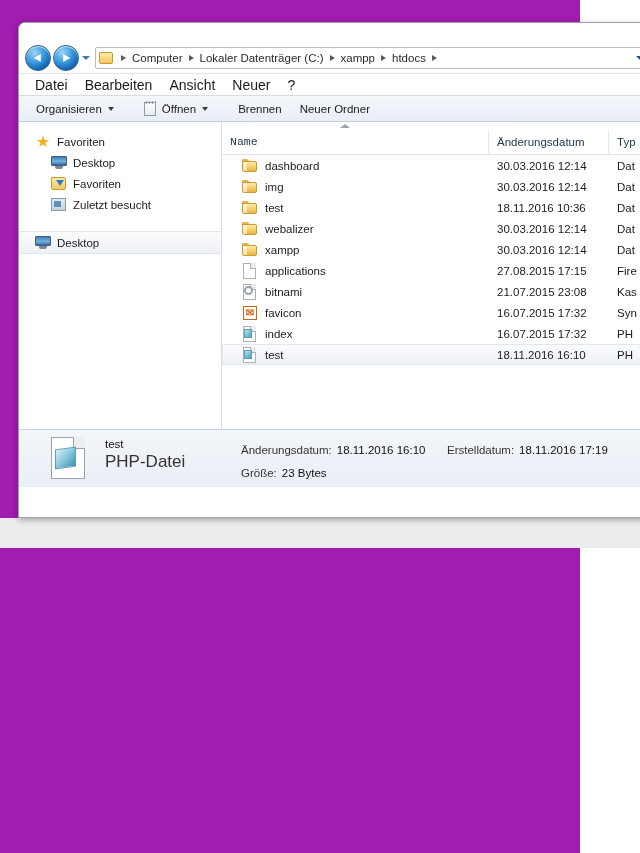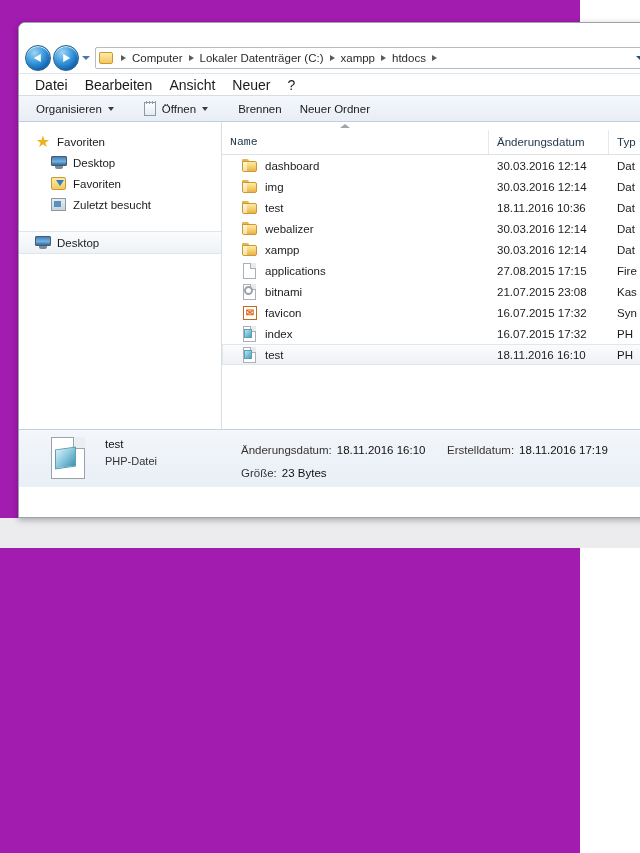--- a/index.html
+++ b/index.html
@@ -371,21 +371,21 @@
     font-size: 11.5px;
     color: #1b1b1b;
     line-height: 17px;
     white-space: nowrap;
     display: flex;
     margin-top: 6px;
   }
   .d-label { color: #333333; }
   .d-value { color: #111111; margin-left: 5px; }
   .d-title { font-size: 11.5px; color: #111111; line-height: 17px; }
-  .d-sub { font-size: 11px; color: #333333; line-height: 17px; }
+  .d-sub { font-size: 17px; color: #333333; line-height: 17px; }
   .d-col-name { width: 110px; }
   .d-col-mid  { width: 180px; }
   .d-right { text-align: right; }
 
   
   .folder {
     width: 16px; height: 14px;
     position: absolute; left: 0; top: 1px;
   }
   .folder .tab {

